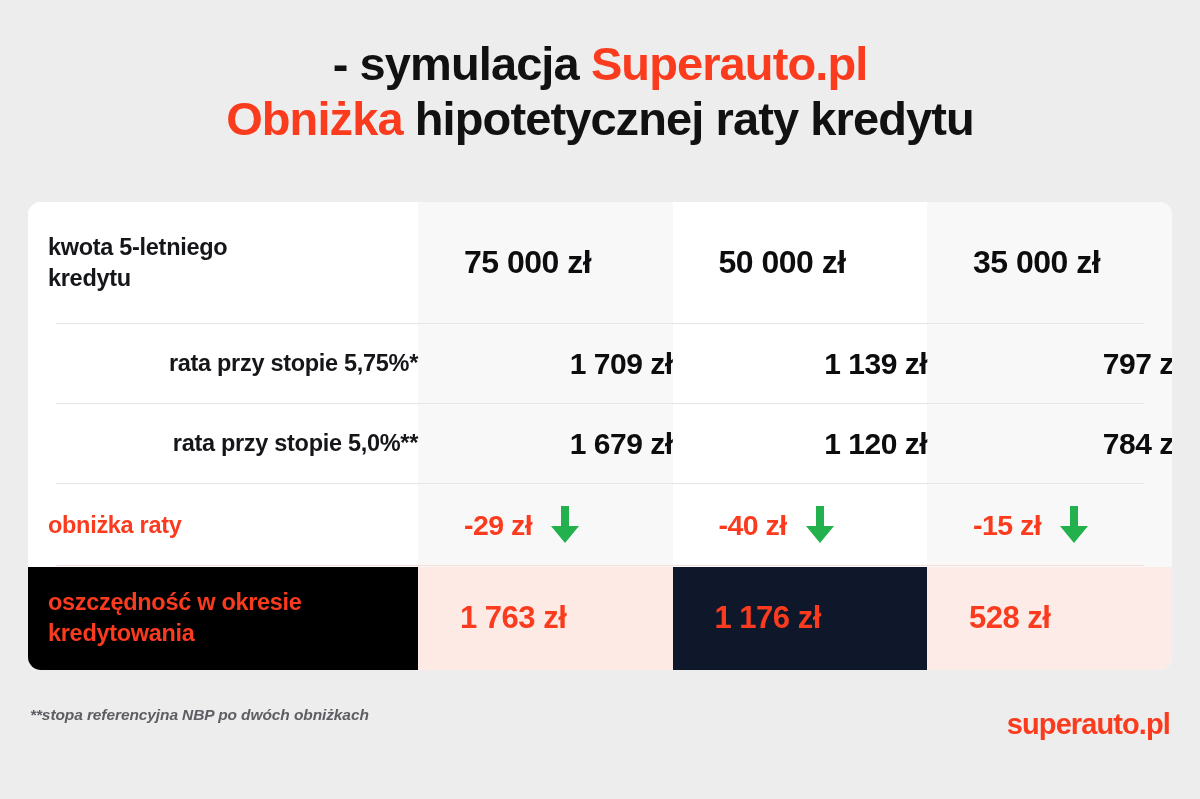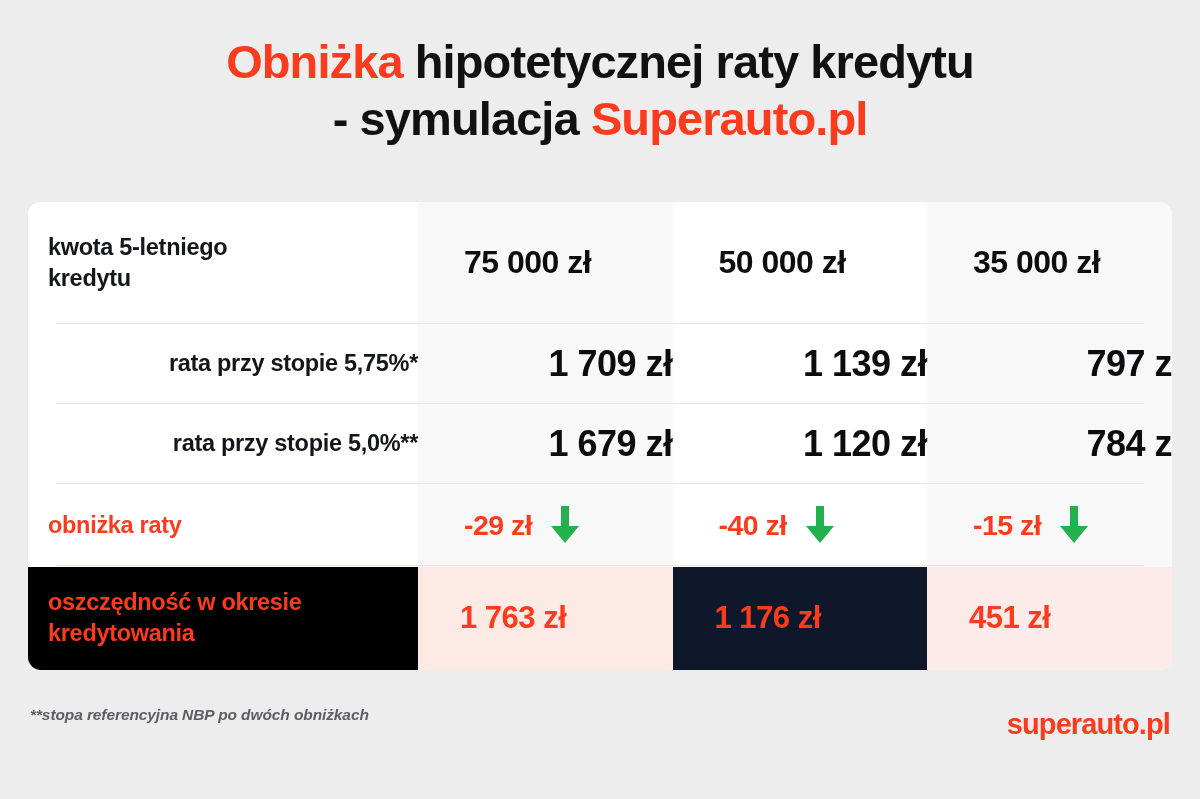--- a/index.html
+++ b/index.html
@@ -82,21 +82,21 @@
     font-size: 23.5px;
     font-weight: bold;
     color: #15161a;
     line-height: 1.33;
     letter-spacing: -0.3px;
   }
   .label-red { color: #fb3b1e; }
 
   .value {
     padding-left: 46px;
-    font-size: 36px;
+    font-size: 30px;
     font-weight: bold;
     color: #0d0d0f;
     letter-spacing: -0.5px;
     white-space: nowrap;
   }
   .value-red { color: #fb3b1e; }
 
   .row-head .value { font-size: 32px; }
   .row-change .value { font-size: 28.5px; }
   .row-highlight .value { font-size: 31px; padding-left: 42px; }
@@ -145,22 +145,22 @@
     font-size: 29px;
     font-weight: bold;
     color: #fb3b1e;
     letter-spacing: -0.9px;
   }
 </style>
 </head>
 <body>
 
 <div class="title">
+  <span class="title-line title-line-2"><span>- symulacja </span><span class="accent">Superauto.pl</span></span>
   <span class="title-line"><span class="accent">Obniżka</span><span> hipotetycznej raty kredytu</span></span>
-  <span class="title-line title-line-2"><span>- symulacja </span><span class="accent">Superauto.pl</span></span>
 </div>
 
 <div class="card">
   <table class="table">
     <tbody>
 
       <tr class="row-head">
         <td class="col-label c1">
           <div class="label">
             <span>kwota 5-letniego</span><br>
@@ -245,21 +245,21 @@
             <span>kredytowania</span>
           </div>
         </td>
         <td class="col-v c2">
           <div class="value value-red">1 763 zł</div>
         </td>
         <td class="col-v c3">
           <div class="value value-red">1 176  zł</div>
         </td>
         <td class="col-v c4">
-          <div class="value value-red">451  zł</div>
+          <div class="value value-red">528  zł</div>
         </td>
       </tr>
 
     </tbody>
   </table>
 
   <div class="divider-wrap">
     <div class="divider d1"></div>
     <div class="divider d2"></div>
     <div class="divider d3"></div>

